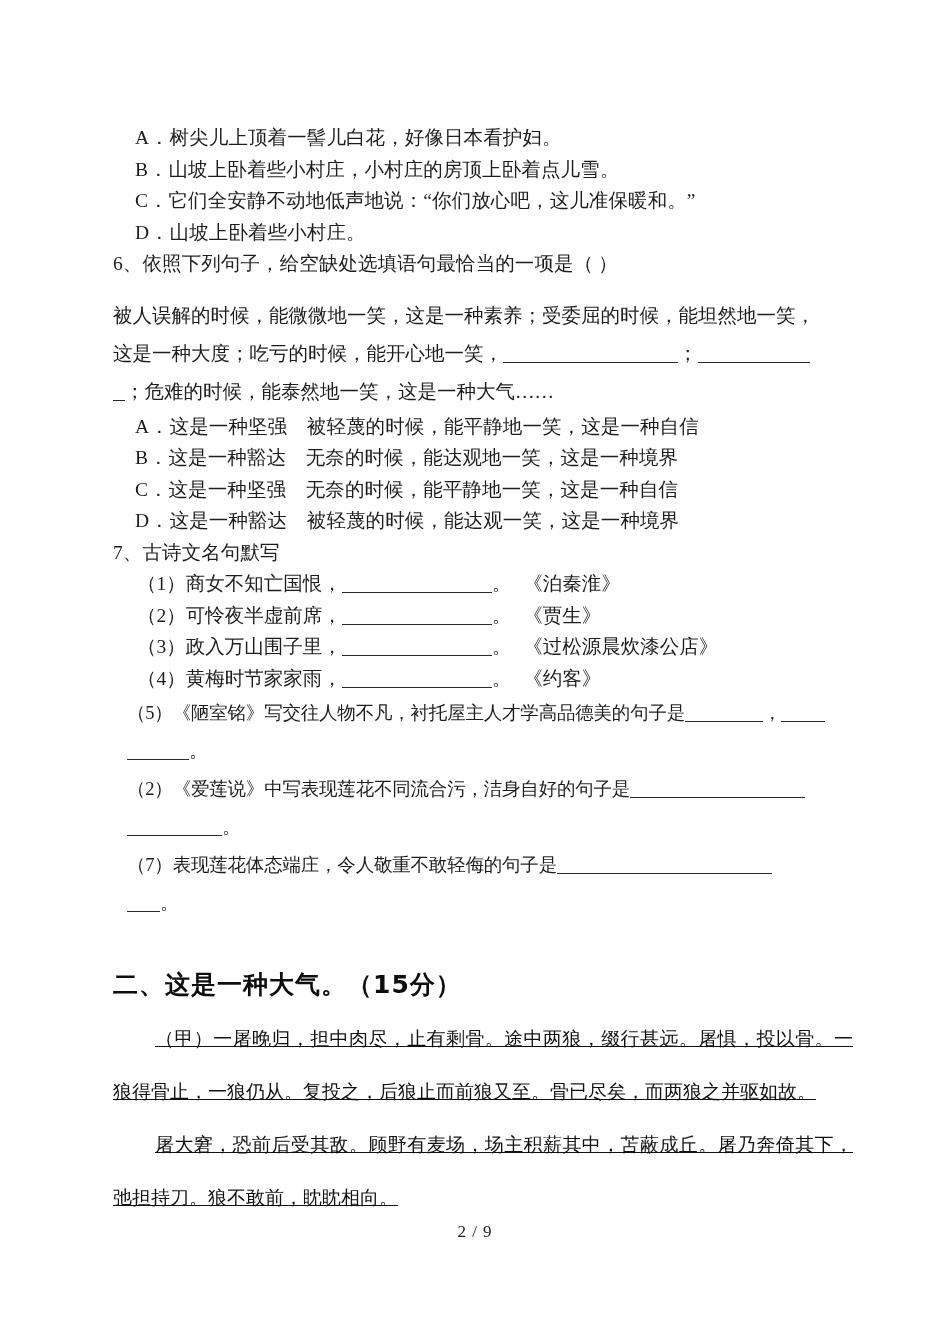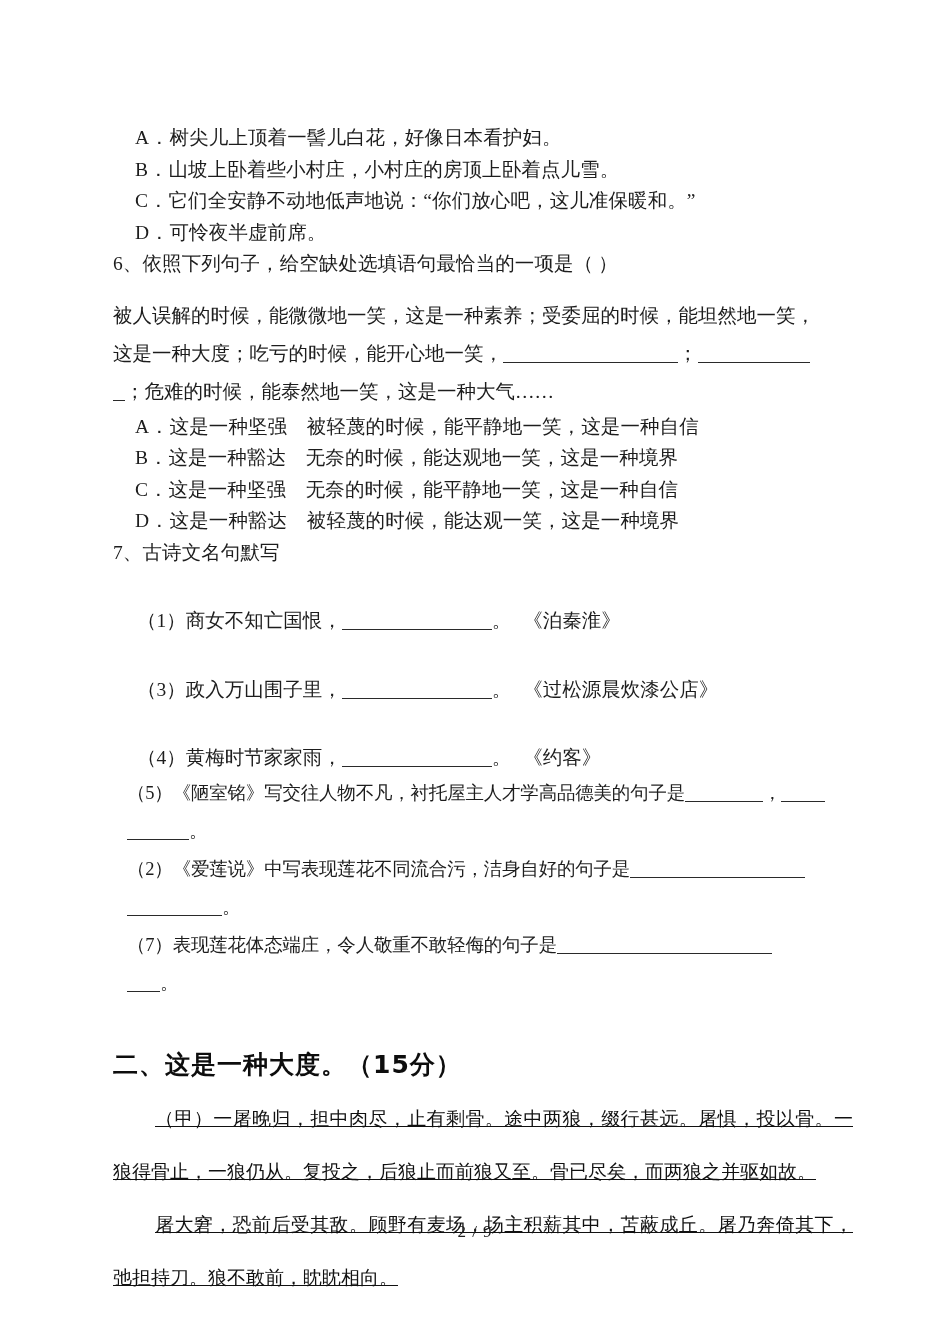--- a/index.html
+++ b/index.html
@@ -72,21 +72,20 @@
   .b-w215 { width: 215px; }
   .b-w33  { width: 33px;  }
 
   
   .sub7 {
     font-size: 19.5px;
     line-height: 31.5px;
     padding-left: 24px;
     white-space: nowrap;
     color: #1d1d1d;
-    margin-top: 37px;
   }
   .sub7 .title { padding-left: 12px; }
 
   .sub7long {
     font-size: 18.5px;
     line-height: 38px;
     padding-left: 14px;
     color: #1d1d1d;
   }
   .sub7long.tight { letter-spacing: -0.2px; }
@@ -136,21 +135,21 @@
     <div class="line opt">
       <span class="mark">A．</span><span>树尖儿上顶着一髻儿白花，好像日本看护妇。</span>
     </div>
     <div class="line opt">
       <span class="mark">B．</span><span>山坡上卧着些小村庄，小村庄的房顶上卧着点儿雪。</span>
     </div>
     <div class="line opt">
       <span class="mark">C．</span><span>它们全安静不动地低声地说：“你们放心吧，这儿准保暖和。”</span>
     </div>
     <div class="line opt">
-      <span class="mark">D．</span><span>可怜夜半虚前席。</span>
+      <span class="mark">D．</span><span>山坡上卧着些小村庄。</span>
     </div>
 
     <div class="line">6、依照下列句子，给空缺处选填语句最恰当的一项是（      ）</div>
 
     <div class="para6">
       <span class="seg">被人误解的时候，能微微地一笑，这是一种素养；受委屈的时候，能坦然地一笑，</span>
       <span class="seg"><span>这是一种大度；吃亏的时候，能开心地一笑，</span><span class="blank b-w175"></span><span>；</span><span class="blank b-w112"></span></span>
       <span class="seg"><span class="blank b-w12"></span><span>；危难的时候，能泰然地一笑，这是一种大气……</span></span>
     </div>
 
@@ -166,41 +165,44 @@
     <div class="line opt">
       <span class="mark">D．</span><span>这是一种豁达　被轻蔑的时候，能达观一笑，这是一种境界</span>
     </div>
 
     <div class="line">7、古诗文名句默写</div>
 
     <div class="sub7">
       <span>（1）</span><span>商女不知亡国恨，</span><span class="blank b-w150"></span><span>。</span><span class="title">《泊秦淮》</span>
     </div>
     <div class="sub7">
+      <span>（2）</span><span>可怜夜半虚前席，</span><span class="blank b-w150"></span><span>。</span><span class="title">《贾生》</span>
+    </div>
+    <div class="sub7">
       <span>（3）</span><span>政入万山围子里，</span><span class="blank b-w150"></span><span>。</span><span class="title">《过松源晨炊漆公店》</span>
     </div>
     <div class="sub7">
       <span>（4）</span><span>黄梅时节家家雨，</span><span class="blank b-w150"></span><span>。</span><span class="title">《约客》</span>
     </div>
 
     <div class="sub7long tight">
       <span>（5）《陋室铭》写交往人物不凡，衬托屋主人才学高品德美的句子是</span><span class="blank b-w78"></span><span>，</span><span class="blank b-w44"></span><br><span class="blank b-w62"></span><span>。</span>
     </div>
 
     <div class="sub7long tight">
       <span>（2）《爱莲说》中写表现莲花不同流合污，洁身自好的句子是</span><span class="blank b-w175"></span><br><span class="blank b-w95"></span><span>。</span>
     </div>
 
     <div class="sub7long tight">
       <span>（7）表现莲花体态端庄，令人敬重不敢轻侮的句子是</span><span class="blank b-w215"></span><br><span class="blank b-w33"></span><span>。</span>
     </div>
 
     <div class="spacer-lg"></div>
 
-    <div class="sec-heading">二、这是一种大度。（15分）</div>
+    <div class="sec-heading">二、这是一种大气。（15分）</div>
 
     <div class="spacer-sm"></div>
 
     <div class="cn-body">
       <span class="indent">（甲）一屠晚归，担中肉尽，止有剩骨。途中两狼，缀行甚远。屠惧，投以骨。一狼得骨止，一狼仍从。复投之，后狼止而前狼又至。骨已尽矣，而两狼之并驱如故。</span>
     </div>
 
     <div class="cn-body">
       <span class="indent">屠大窘，恐前后受其敌。顾野有麦场，场主积薪其中，苫蔽成丘。屠乃奔倚其下，弛担持刀。狼不敢前，眈眈相向。</span>
     </div>

